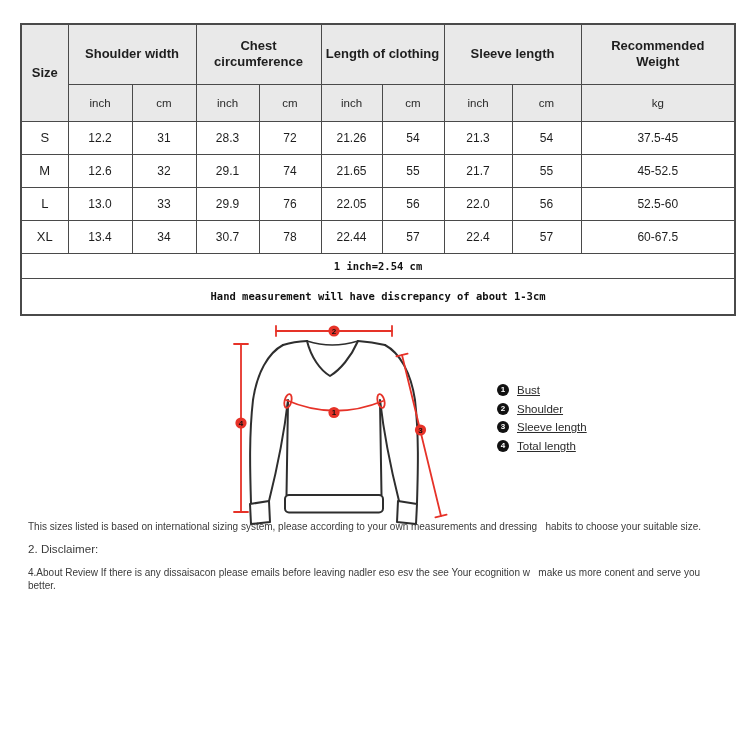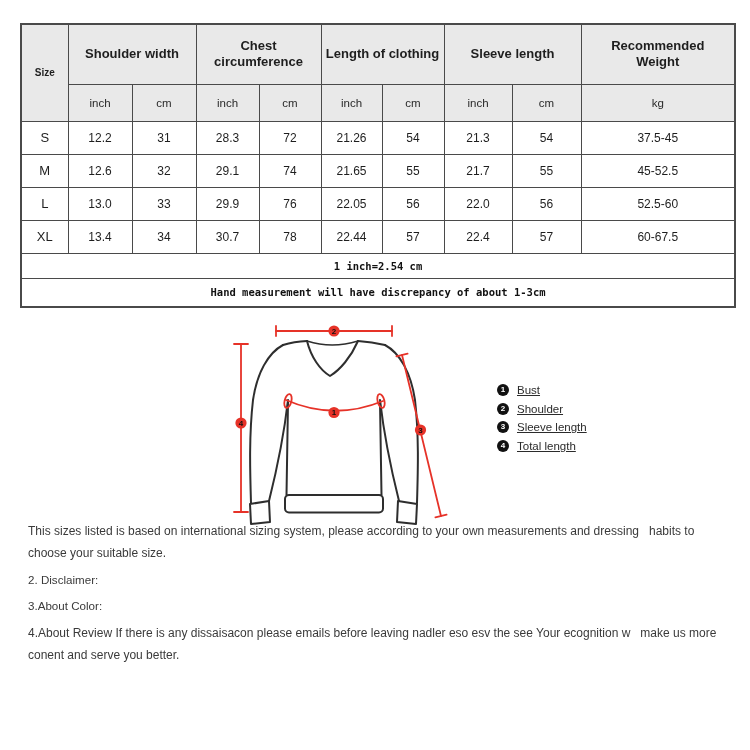--- a/index.html
+++ b/index.html
@@ -18,44 +18,44 @@
   .size-table th, .size-table td {
     border:1px solid #4a4a4a; text-align:center; vertical-align:middle;
     color:#1e1e1e; padding:0; overflow:hidden;
   }
   .size-table thead th { background:#e9e9e9; }
   .row-group th { font-size:13px; font-weight:bold; height:60px; line-height:1.25; }
   .row-units th { font-size:11.5px; font-weight:normal; height:37px; color:#2a2a2a; }
   .row-data td { height:33px; font-size:12px; background:#ffffff; }
   .row-data td.size-cell { font-size:13px; }
   th.hdr-weight span { display:inline-block; max-width:112px; }
-  th.hdr-size { font-size:10px; }
+  th.hdr-size { font-size:13px; }
   .row-note td {
     font-family:"DejaVu Sans Mono", monospace; font-weight:bold;
     font-size:10.5px; color:#111; background:#ffffff;
   }
   .row-note.note-1 td { height:25px; }
-  .row-note.note-2 td { height:29px; }
+  .row-note.note-2 td { height:37px; }
 
   
   .diagram-svg { position:absolute; left:220px; top:315px; }
   .legend { position:absolute; left:497px; top:381px; }
   .legend-item { display:flex; align-items:center; height:18.5px; }
   .legend-dot {
     width:12px; height:12px; border-radius:50%; background:#111111;
     color:#ffffff; font-size:8px; font-weight:bold; line-height:12px;
     text-align:center; flex:0 0 12px;
   }
   .legend-label { margin-left:8px; font-size:11.5px; color:#2b2b2b;text-decoration:underline; }
 
   
   .notes { position:absolute; left:28px; top:520px; width:694px; }
   .note-section { margin-bottom:7px; }
   .note-heading { font-size:11.6px; color:#3a3a3a; line-height:18.5px; white-space:pre-wrap; }
-  .note-body { font-size:12px; color:#3a3a3a; line-height:22px; white-space:pre-wrap; }
+  .note-body { font-size:10px; color:#3a3a3a; line-height:13px; white-space:pre-wrap; }
 </style>
 </head>
 <body>
 
 <div class="page">
 
   <table class="size-table">
     <colgroup>
       <col style="width:47px">
         <col style="width:64px">
@@ -228,20 +228,19 @@
   </div>
 
   <div class="notes">
     <div class="note-section">
       <div class="note-body">This sizes listed is based on international sizing system, please according to your own measurements and dressing   habits to choose your suitable size.</div>
     </div>
     <div class="note-section">
       <div class="note-heading">2. Disclaimer:</div>
     </div>
     <div class="note-section">
-      <div class="note-heading">3.About Color:</div>
     </div>
     <div class="note-section">
       <div class="note-body">4.About Review If there is any dissaisacon please emails before leaving nadler eso esv the see Your ecognition w   make us more conent and serve you better.</div>
     </div>
   </div>
 
 </div>
 
 </body></html>

